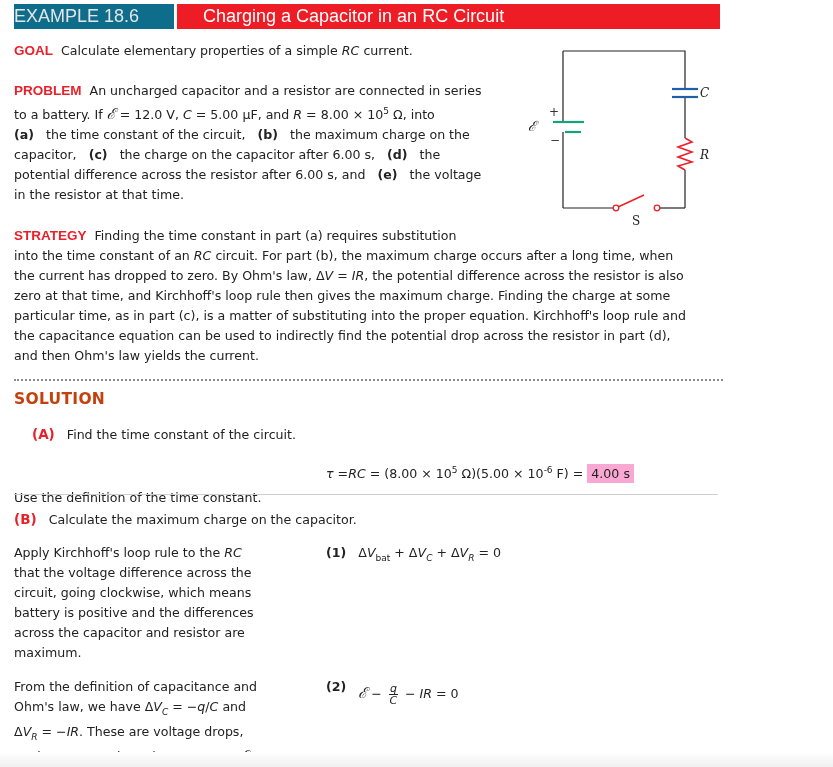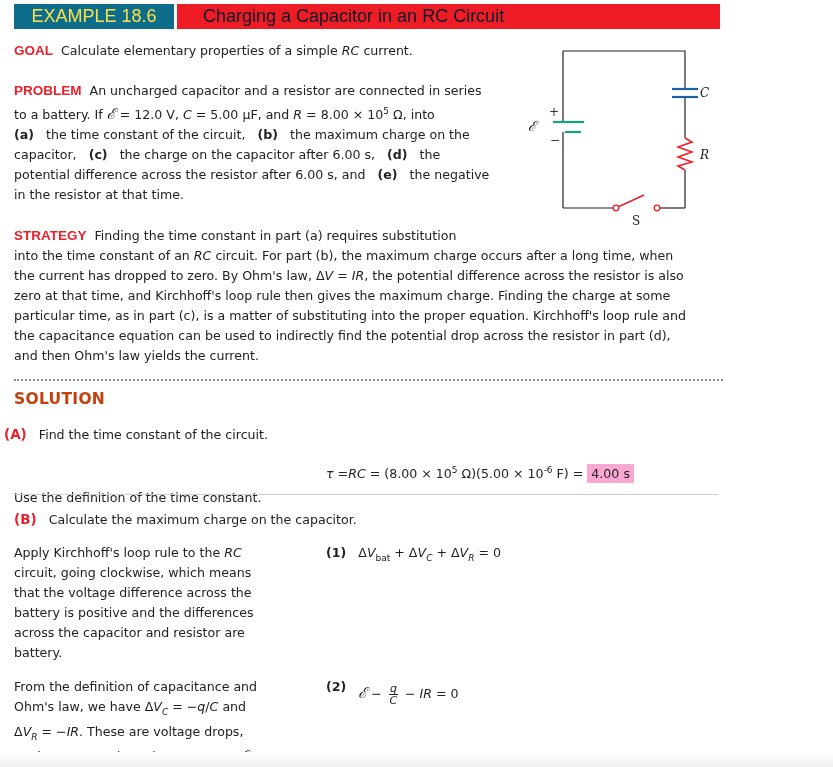--- a/index.html
+++ b/index.html
@@ -1,21 +1,21 @@
 <!DOCTYPE html>
 <html><head>
 <meta charset="utf-8">
 <style>
   html, body { margin:0; padding:0; background:#ffffff; }
   body { width:833px; height:767px; position:relative; overflow:hidden;
          font-family:"DejaVu Sans","Liberation Sans",sans-serif; color:#222; }
   .abs { position:absolute; }
-  .hdr-num { left:14px; top:4px; width:160px; height:25px; background:#0f6d8c; color:#fde047;
-             font-family:"Liberation Sans",sans-serif; font-size:18px; line-height:25px; text-align:center; }
-  .hdr-title { left:177px; top:4px; width:543px; height:25px; background:#ee1c25; color:#0f172a;
+  .hdr-num { left:14px; top:4px; width:160px; height:25px; background:#0f6d8c; color:#e5e5e5;
+             font-family:"Liberation Sans",sans-serif; font-size:18px; line-height:25px; text-align:left; }
+  .hdr-title { left:177px; top:4px; width:543px; height:25px; background:#ee1c25; color:#ffffff;
                font-family:"Liberation Sans",sans-serif; font-size:18px; line-height:25px; padding-left:26px; box-sizing:border-box; }
   .txt { font-size:12.6px; line-height:20px; }
   .lbl-red { color:#e8212b; font-weight:bold; font-size:13.5px; font-family:"Liberation Sans",sans-serif;margin-top:33px; }
   .lbl-part { color:#e8212b; font-weight:bold; font-size:13.5px; }
   .eqnum { font-weight:bold; }
   i, .it { font-style:italic; }
   .sol-head { color:#c2410c; font-weight:bold; font-size:15.5px; letter-spacing:0.3px; }
   .dotted { left:14px; top:379px; width:709px; height:0; border-top:2px dotted #8a8a8a; }
   .solid { left:14px; top:494px; width:704px; height:0; border-top:1px solid #cfcfcf; }
   .hl { background:#f9a8d4; padding:2px 4px; }
@@ -36,21 +36,21 @@
 <div class="abs txt" style="left:14px;top:41px;">
   <span class="lbl-red">GOAL</span>&nbsp;
   <span>Calculate elementary properties of a simple </span><i>RC</i><span> current.</span>
 </div>
 
 <div class="abs txt" style="left:14px;top:81px;width:500px;">
   <div><span class="lbl-red">PROBLEM</span>&nbsp; <span>An uncharged capacitor and a resistor are connected in series</span></div>
   <div><span>to a battery. If </span><span class="emf">ℰ</span><span> = 12.0 V, </span><i>C</i><span> = 5.00 μF, and </span><i>R</i><span> = 8.00 × 10</span><sup>5</sup><span> Ω, into</span></div>
   <div><span class="eqnum">(a)</span>&nbsp;&nbsp; <span>the time constant of the circuit,</span>&nbsp;&nbsp; <span class="eqnum">(b)</span>&nbsp;&nbsp; <span>the maximum charge on the</span></div>
   <div><span>capacitor,</span>&nbsp;&nbsp; <span class="eqnum">(c)</span>&nbsp;&nbsp; <span>the charge on the capacitor after 6.00 s,</span>&nbsp;&nbsp; <span class="eqnum">(d)</span>&nbsp;&nbsp; <span>the</span></div>
-  <div><span>potential difference across the resistor after 6.00 s, and</span>&nbsp;&nbsp; <span class="eqnum">(e)</span>&nbsp;&nbsp; <span>the negative</span></div>
+  <div><span>potential difference across the resistor after 6.00 s, and</span>&nbsp;&nbsp; <span class="eqnum">(e)</span>&nbsp;&nbsp; <span>the voltage</span></div>
   <div>in the resistor at that time.</div>
 </div>
 
 <svg class="abs" style="left:520px;top:45px;" width="200" height="185" viewBox="0 0 200 185">
   <g stroke="#222" stroke-width="1.2" fill="none">
 
     <polyline points="43,6 165,6 165,44"></polyline>
 
     <line x1="165" y1="52" x2="165" y2="93"></line>
     <line x1="165" y1="125" x2="165" y2="163"></line>
@@ -91,43 +91,43 @@
   <div>zero at that time, and Kirchhoff's loop rule then gives the maximum charge. Finding the charge at some</div>
   <div>particular time, as in part (c), is a matter of substituting into the proper equation. Kirchhoff's loop rule and</div>
   <div>the capacitance equation can be used to indirectly find the potential drop across the resistor in part (d),</div>
   <div>and then Ohm's law yields the current.</div>
 </div>
 
 <div class="abs dotted"></div>
 
 <div class="abs sol-head" style="left:14px;top:390px;">SOLUTION</div>
 
-<div class="abs txt" style="left:4px;top:424px;">
+<div class="abs txt" style="left:32px;top:424px;">
   <span class="lbl-part">(A)</span>&nbsp;&nbsp; <span>Find the time constant of the circuit.</span>
 </div>
 
 <div class="abs txt" style="left:14px;top:458px;margin-top:30px;">Use the definition of the time constant.</div>
 
 <div class="abs txt" style="left:326px;top:460px;">
   <i>τ</i><span> =</span><i>RC</i><span> = (8.00 × 10</span><sup>5</sup><span> Ω)(5.00 × 10</span><sup>-6</sup><span> F) = </span><span class="hl">4.00 s</span>
 </div>
 
 <div class="abs solid"></div>
 
 <div class="abs txt" style="left:14px;top:509px;">
   <span class="lbl-part">(B)</span>&nbsp;&nbsp; <span>Calculate the maximum charge on the capacitor.</span>
 </div>
 
 <div class="abs txt" style="left:14px;top:543px;width:260px;">
   <div><span>Apply Kirchhoff's loop rule to the </span><i>RC</i></div>
+  <div>that the voltage difference across the</div>
   <div>circuit, going clockwise, which means</div>
-  <div>that the voltage difference across the</div>
   <div>battery is positive and the differences</div>
   <div>across the capacitor and resistor are</div>
-  <div>battery.</div>
+  <div>maximum.</div>
 </div>
 
 <div class="abs txt" style="left:326px;top:543px;">
   <span class="eqnum">(1)</span>&nbsp;&nbsp;
   <span>Δ</span><i>V</i><sub>bat</sub><span> + Δ</span><i>V</i><sub class="it">C</sub><span> + Δ</span><i>V</i><sub class="it">R</sub><span> = 0</span>
 </div>
 
 <div class="abs txt" style="left:14px;top:677px;width:290px;">
   <div>From the definition of capacitance and</div>
   <div><span>Ohm's law, we have Δ</span><i>V</i><sub class="it">C</sub><span> = −</span><i>q</i><span>/</span><i>C</i><span> and</span></div>

